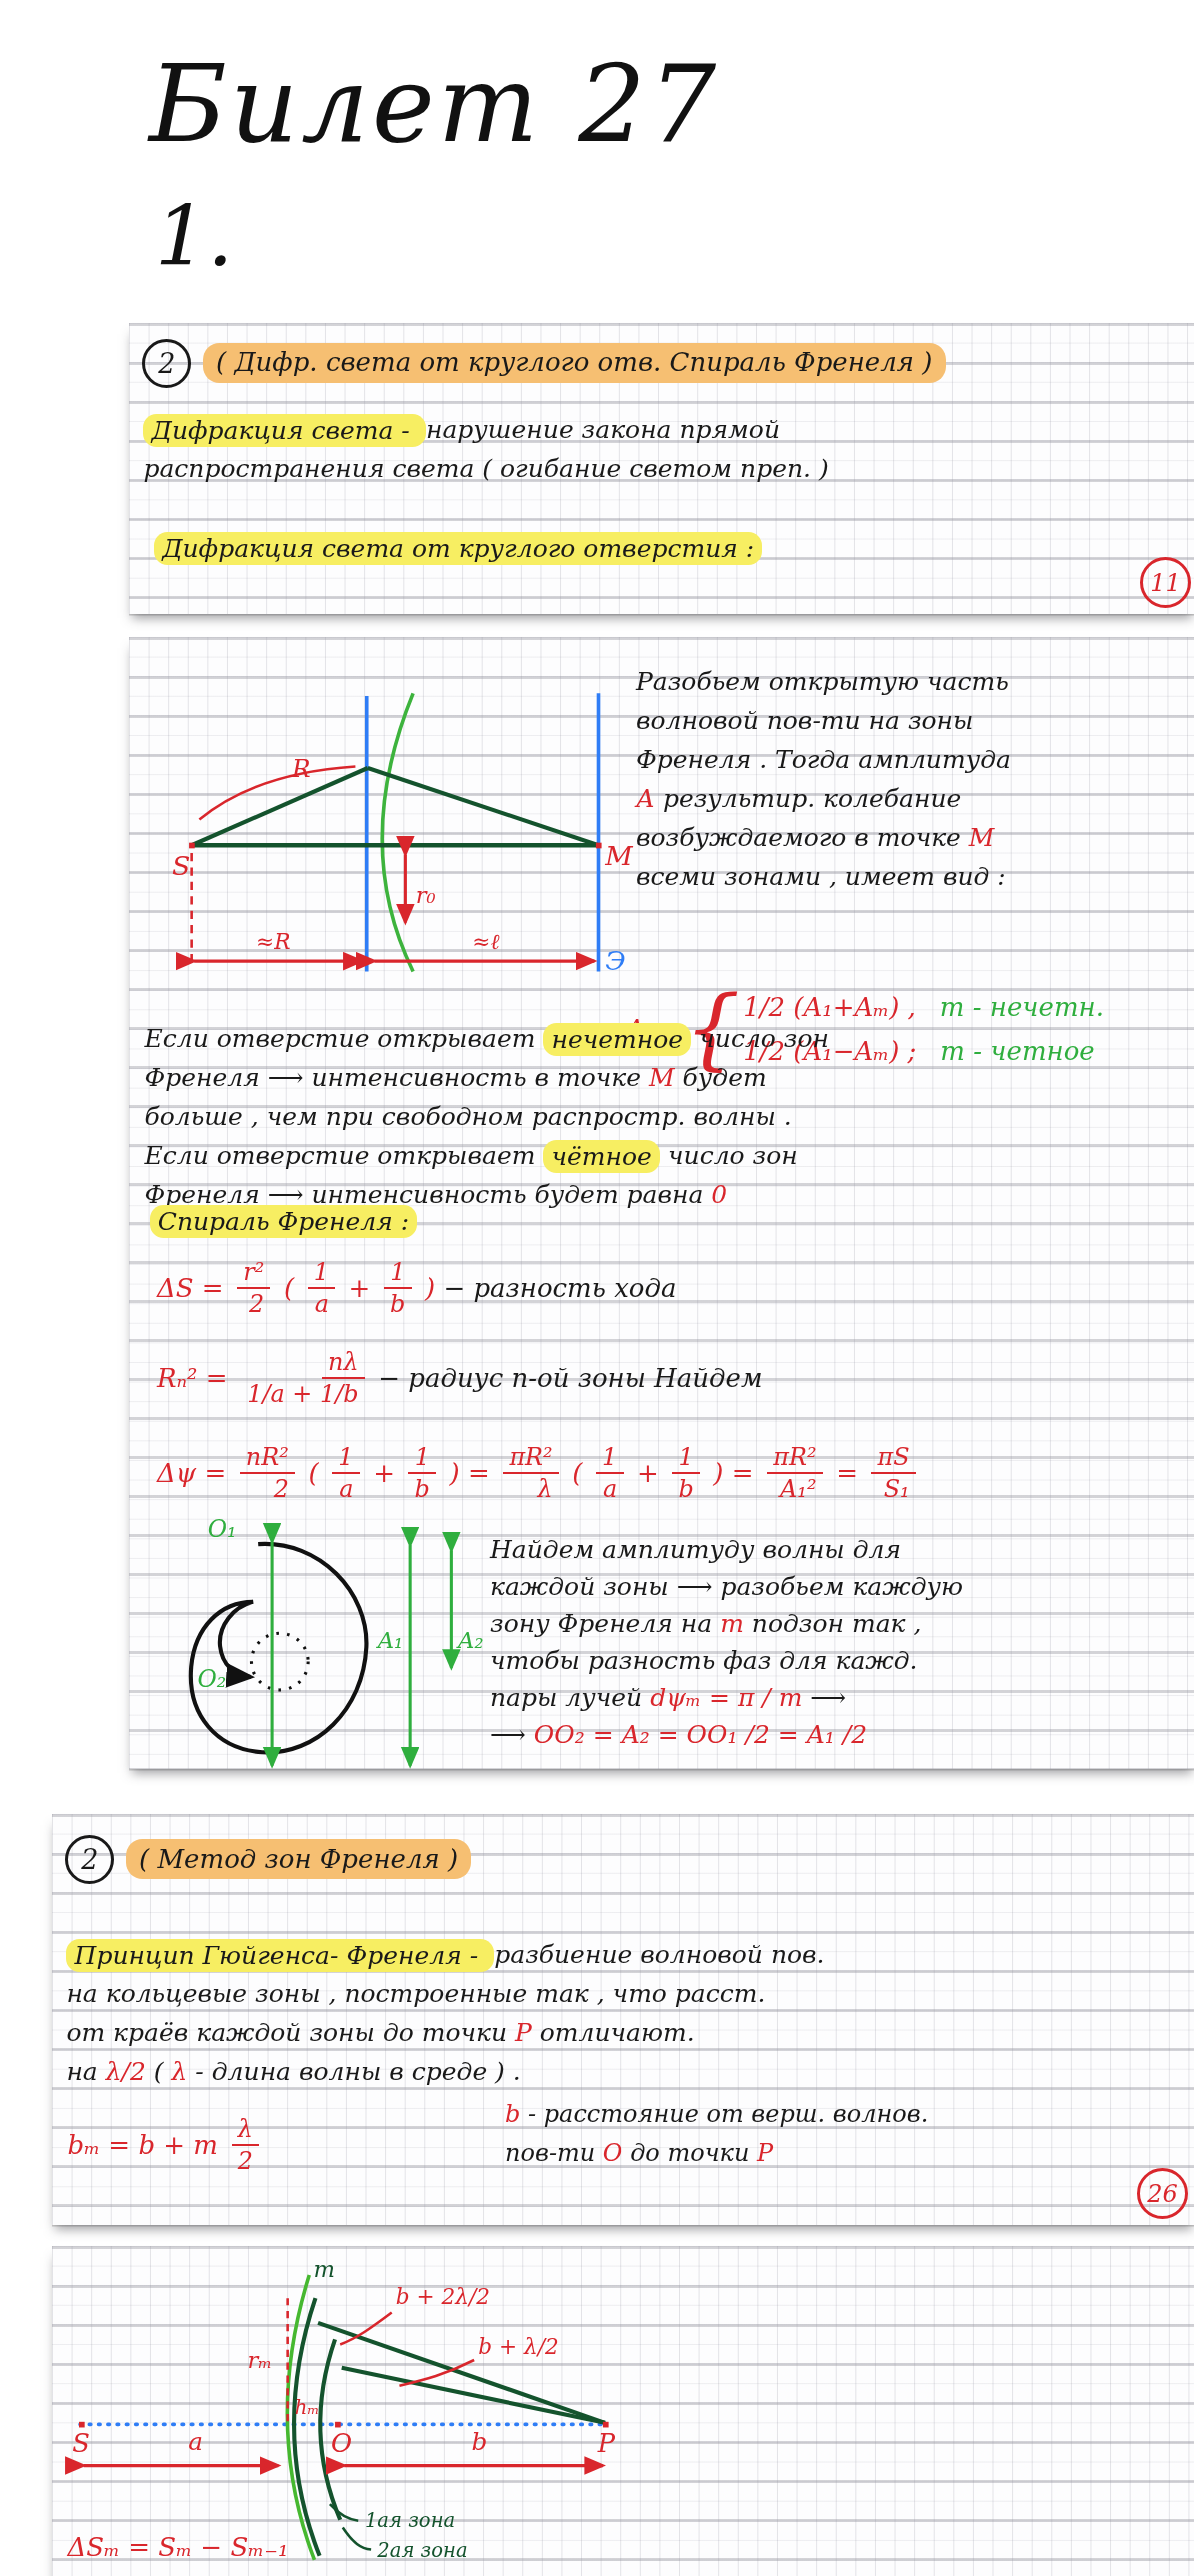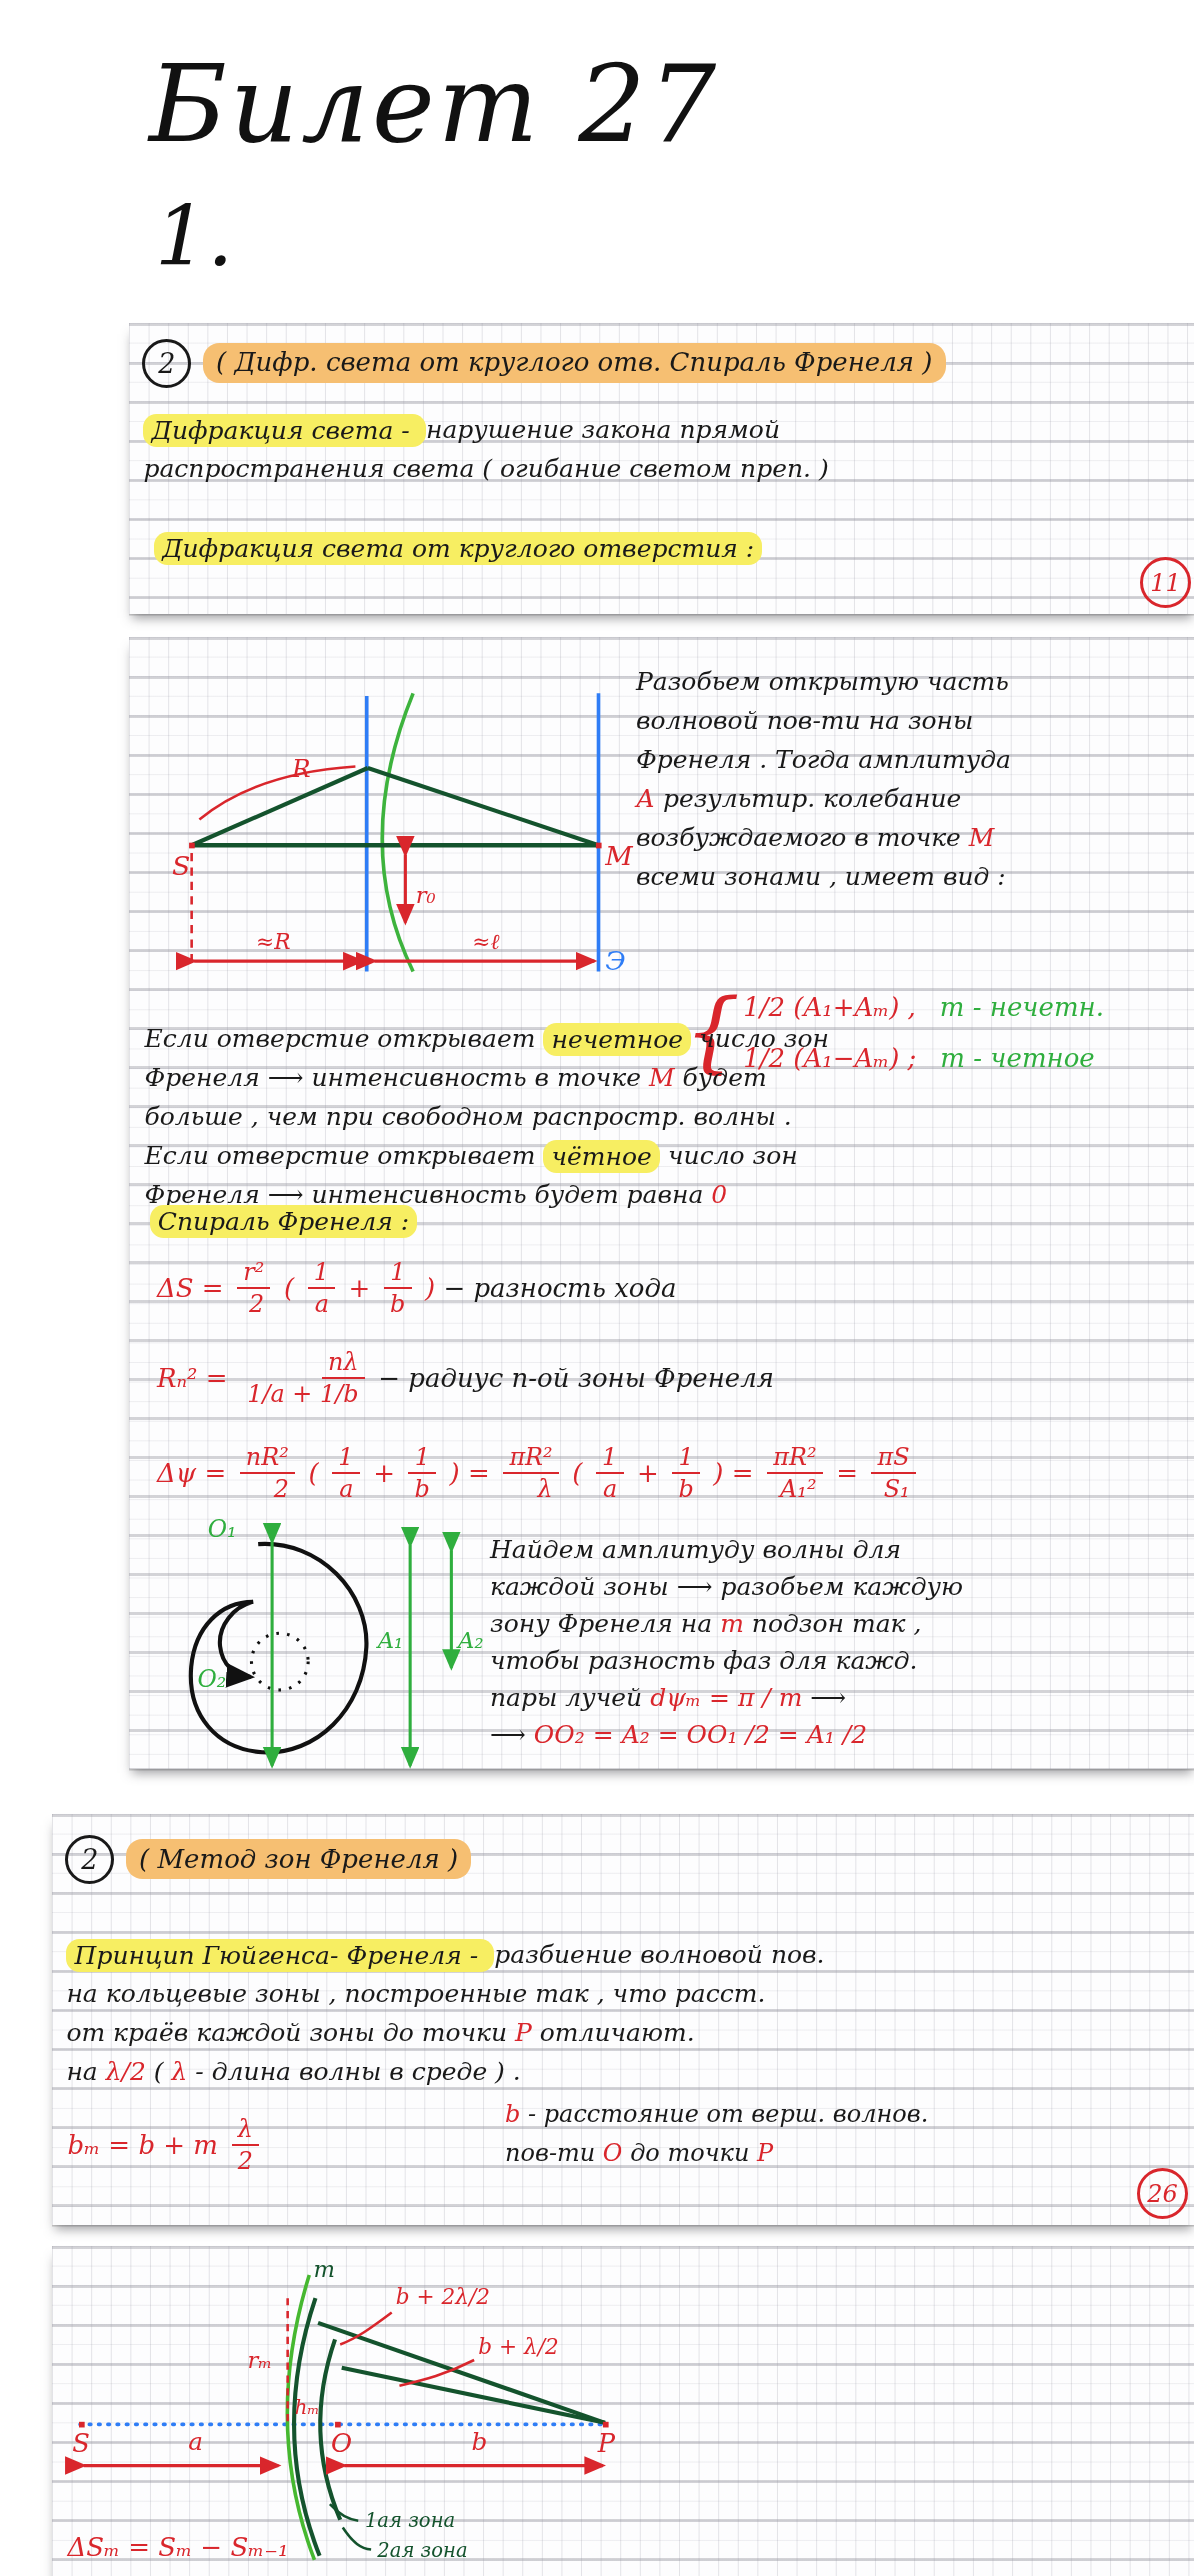--- a/index.html
+++ b/index.html
@@ -32,21 +32,21 @@
   .badge-red{position:absolute; width:45px; height:45px; border:3.1px solid #d9262c; color:#d9262c; font-size:24px;}
 
   .heading-row{position:absolute; display:flex; align-items:center; gap:11.3px; font-size:26px; font-style:italic;}
 
   .frac{display:inline-flex; flex-direction:column; align-items:flex-end; vertical-align:middle; margin:0 5.2px; font-size:0.92em; line-height:1.15;}
   .frac .num{display:block; padding:0 6.2px 1px; border-bottom:2.1px solid currentColor; text-align:center;}
   .frac .den{display:block; padding:1px 6.2px 0; text-align:center;}
 
   .ampform{position:absolute; display:flex; align-items:center; font-style:italic; font-size:26px;}
   .ampform .brace{font-size:88px; line-height:0.85; font-weight:400; margin:0 3.1px 0 9.3px;}
-  .ampform .rows{display:flex; flex-direction:column; gap:21px;}
+  .ampform .rows{display:flex; flex-direction:column; gap:14px;}
   .ampform .arow{display:flex; align-items:center; gap:24px; white-space:nowrap;}
 
   svg text{font-family:"DejaVu Serif", serif; font-style:italic;}
 </style>
 <style></style></head>
 <body>
 
 <div id="page">
 
   <div class="hand title">Билет 27</div>
@@ -123,21 +123,21 @@
         </span><span class="tk"> ( </span><span class="frac">
           <span class="num"><span class="tk">1</span></span>
           <span class="den"><span class="tk">a</span></span>
         </span><span class="tk"> + </span><span class="frac">
           <span class="num"><span class="tk">1</span></span>
           <span class="den"><span class="tk">b</span></span>
         </span><span class="tk"> )</span><span class="tk ink-black">  −  разность  хода</span></div>
     <div class="formula" style="left:28px; top:711px;"><span class="tk">Rₙ² = </span><span class="frac">
           <span class="num"><span class="tk">nλ</span></span>
           <span class="den"><span class="tk">1/a + 1/b</span></span>
-        </span><span class="tk ink-black">    −  радиус  n-ой  зоны  Френеля</span></div>
+        </span><span class="tk ink-black">    −  радиус  n-ой  зоны  Найдем</span></div>
     <div class="formula" style="left:28px; top:806px;"><span class="tk">Δψ = </span><span class="frac">
           <span class="num"><span class="tk">nR²</span></span>
           <span class="den"><span class="tk">2</span></span>
         </span><span class="tk"> ( </span><span class="frac">
           <span class="num"><span class="tk">1</span></span>
           <span class="den"><span class="tk">a</span></span>
         </span><span class="tk"> + </span><span class="frac">
           <span class="num"><span class="tk">1</span></span>
           <span class="den"><span class="tk">b</span></span>
         </span><span class="tk"> )  = </span><span class="frac">

